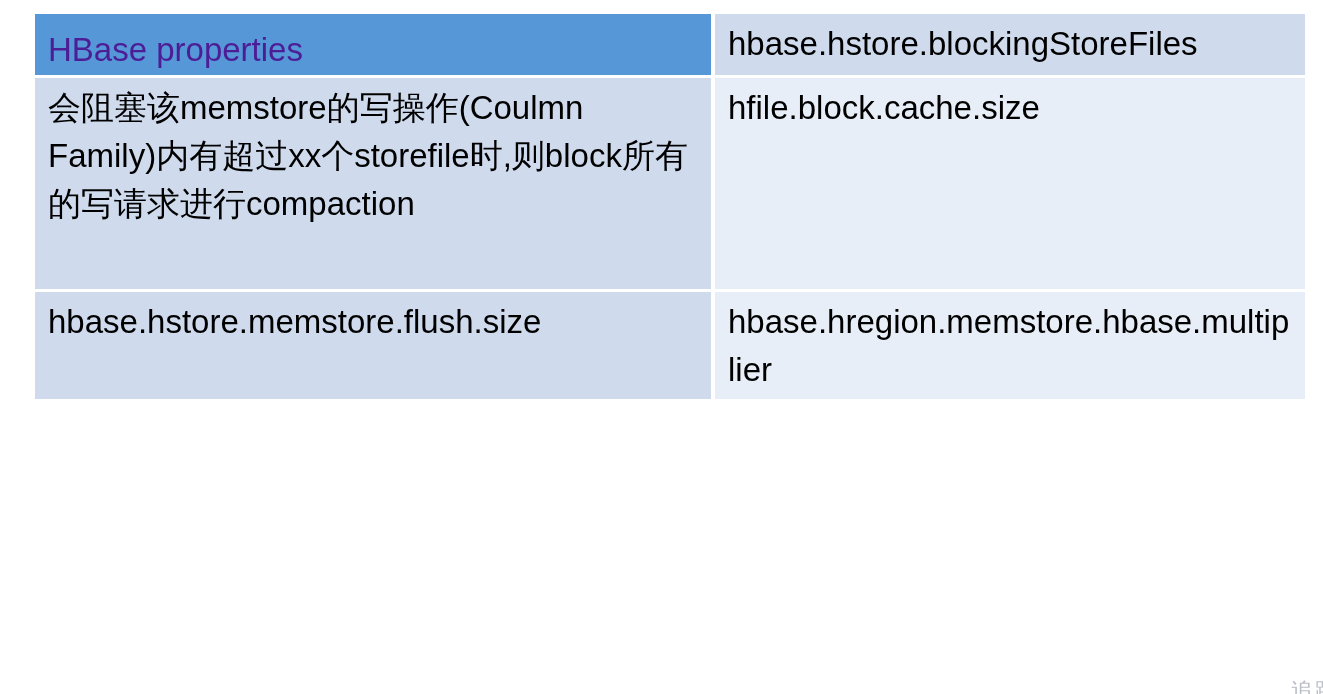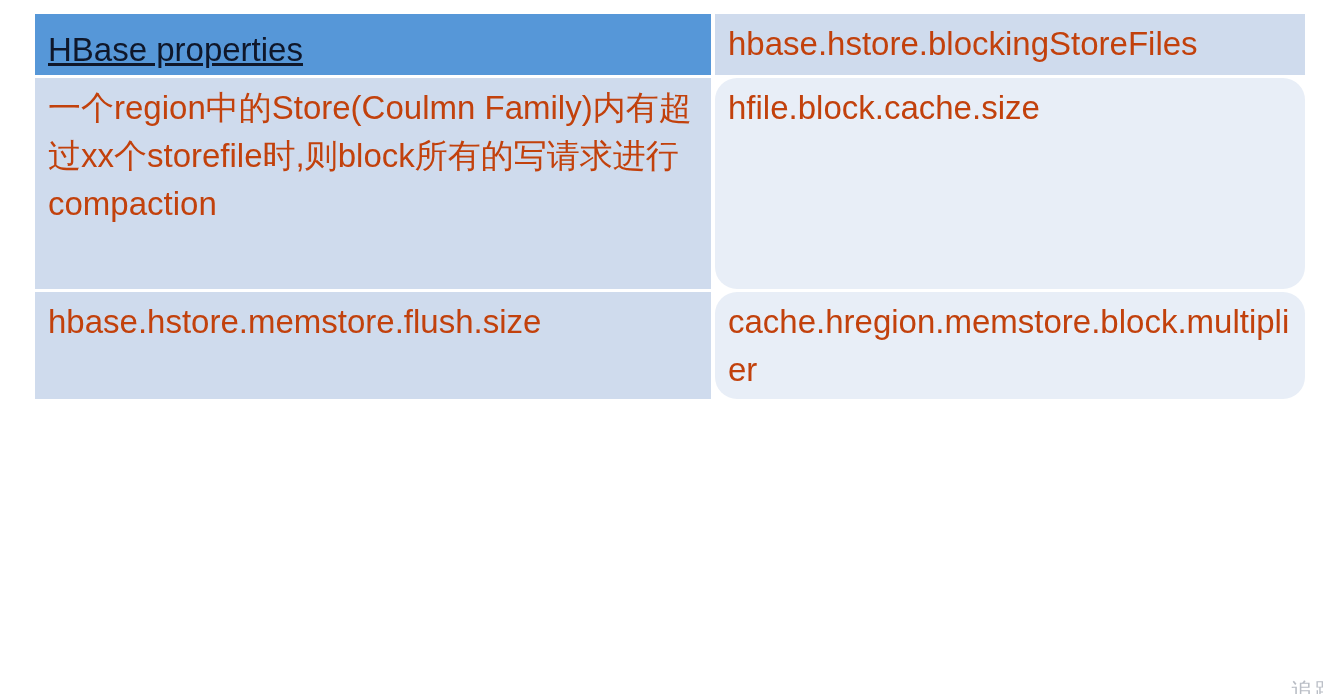--- a/index.html
+++ b/index.html
@@ -26,34 +26,33 @@
     grid-template-rows: 61px 211px 107px 112px 161px;
     column-gap: 4px;
     row-gap: 3px;
     background: #ffffff;
   }
   .cell {
     box-sizing: border-box;
     padding: 6px 14px 6px 13px;
     font-size: 33px;
     line-height: 1.46;
-    color: #c2410c;
+    color: #000000;
     overflow: hidden;
   }
   .cell.head {
     background: #5697d8;
-    color: #0f172a;
+    color: #4c1d95;
     display: flex;
     align-items: center;
     padding-top: 16px;
     padding-bottom: 4px;
-    text-decoration: underline;
   }
   .cell.odd  { background: #cfdbed; }
-  .cell.even { background: #e8eef7; border-radius: 22px; }
+  .cell.even { background: #e8eef7; }
   .col-prop  { word-break: break-all; }
   .watermark {
     position: absolute;
     left: 1291px;
     top: 676px;
     font-size: 22px;
     color: #b9bdc5;
     letter-spacing: 2px;
     white-space: nowrap;
   }
@@ -61,25 +60,25 @@
 </head>
 <body>
 
 <div class="slide">
 
   <div class="hbase-table">
 
     <div class="cell head col-prop-h">HBase properties</div>
 
     <div class="cell odd col-prop">hbase.hstore.blockingStoreFiles</div>
-    <div class="cell odd">一个region中的Store(Coulmn Family)内有超过xx个storefile时,则block所有的写请求进行compaction</div>
+    <div class="cell odd">会阻塞该memstore的写操作(Coulmn Family)内有超过xx个storefile时,则block所有的写请求进行compaction</div>
 
     <div class="cell even col-prop">hfile.block.cache.size</div>
 
     <div class="cell odd col-prop">hbase.hstore.memstore.flush.size</div>
 
-    <div class="cell even col-prop">cache.hregion.memstore.block.multiplier</div>
+    <div class="cell even col-prop">hbase.hregion.memstore.hbase.multiplier</div>
 
   </div>
 
   <div class="watermark">追踪</div>
 
 </div>
 
 </body></html>

